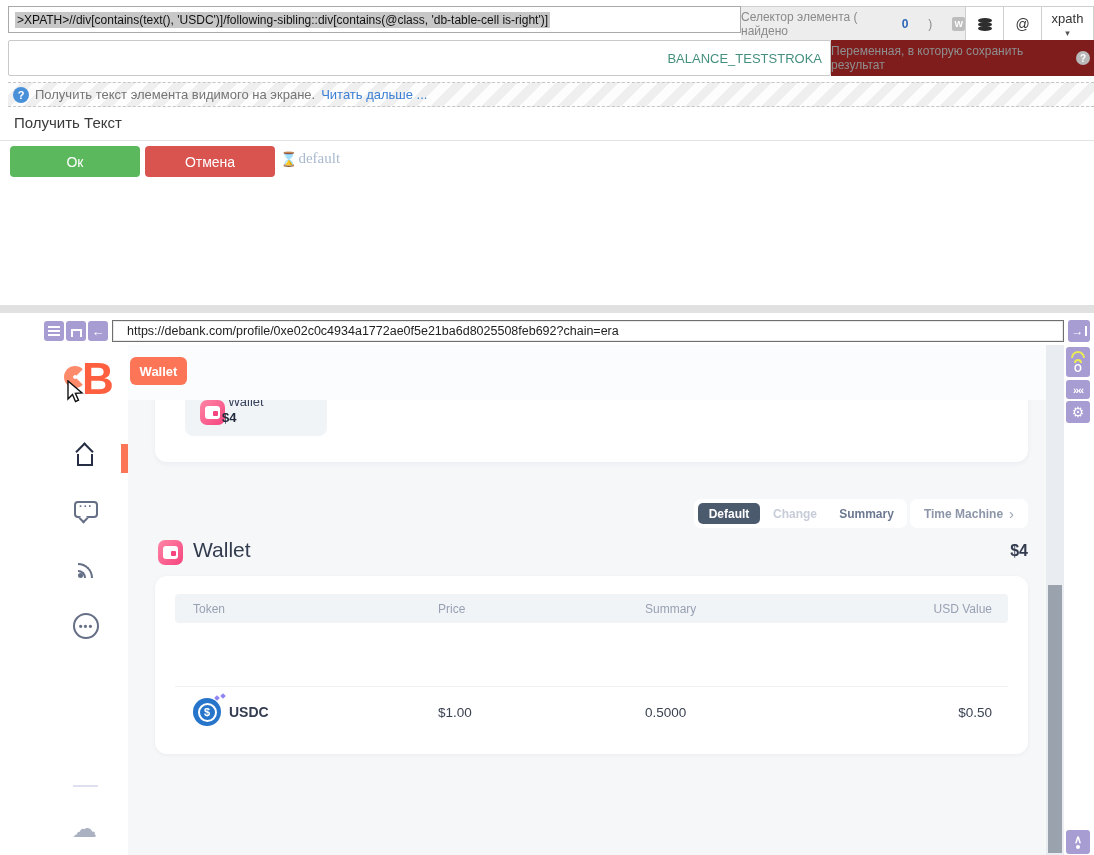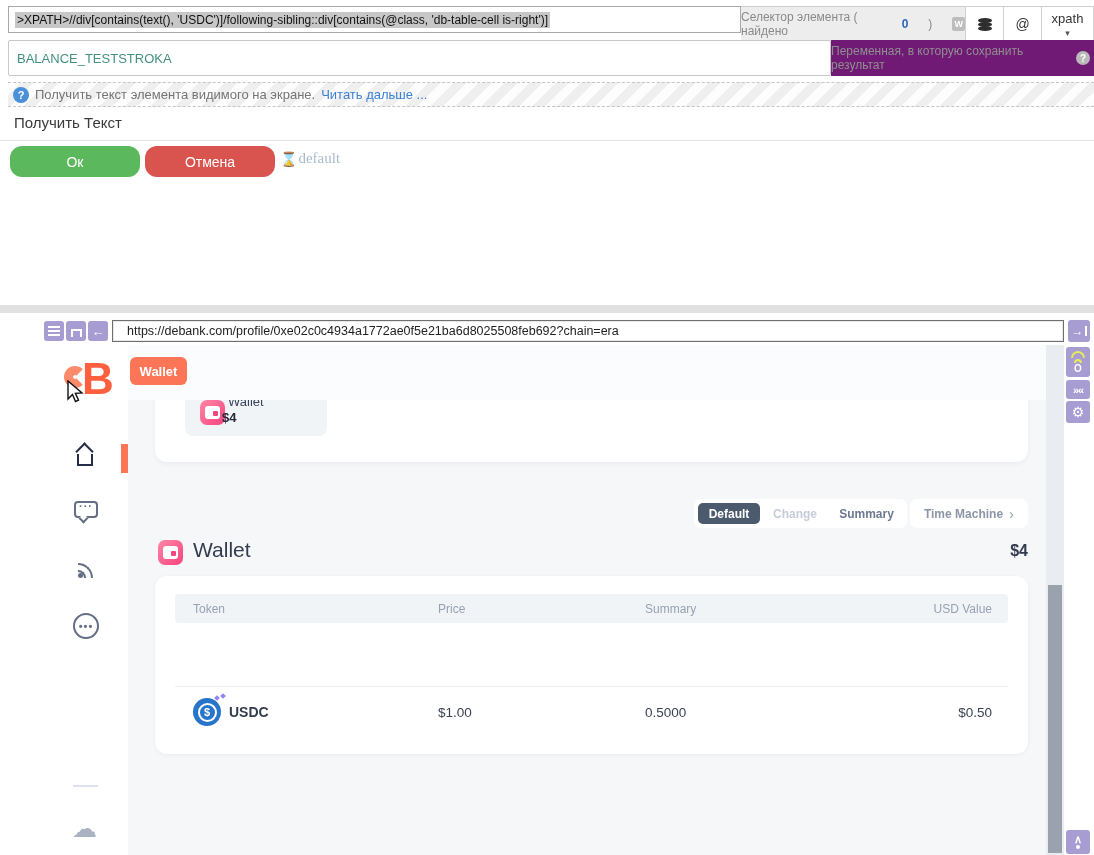--- a/index.html
+++ b/index.html
@@ -20,38 +20,38 @@
   .cell { background:#fff; border:1px solid #cfcfcf; border-left:none; display:flex;
           align-items:center; justify-content:center; font-size:14px; color:#333; }
   .cell.c1 { width:38px; } .cell.c2 { width:38px; } .cell.c3 { width:52px; font-size:13px; gap:2px;flex-direction:column; }
   .cell .arr { font-size:9px; color:#555; }
   .db { width:14px; height:13px; position:relative; display:inline-block; }
   .db i { position:absolute; left:0; width:14px; height:5px; border-radius:50%; background:#2e2e2e; }
   .db i:nth-child(1){top:0;} .db i:nth-child(2){top:4px;} .db i:nth-child(3){top:8px;}
 
   .row2 { position:absolute; left:8px; top:40px; width:1086px; height:36px; display:flex; }
   .var-input { flex:1; border:1px solid #c9c9c9; border-radius:2px; background:#fff;
-               display:flex; align-items:center; padding:0 8px; font-size:13px; color:#44907f; }
-  .var-hint { width:263px; background:#701a75; color:#8f8f8f; font-size:12px;
+               display:flex; align-items:center; padding:0 8px; font-size:13px; color:#44907f;justify-content:flex-end; }
+  .var-hint { width:263px; background:#7f1d1d; color:#8f8f8f; font-size:12px;
               display:flex; align-items:center; justify-content:flex-end; gap:5px; padding-right:4px; }
   .qmark-gray { width:14px; height:14px; border-radius:50%; background:#b9b9b9; color:#fff;
                 font-size:10px; font-weight:bold; display:inline-flex; align-items:center; justify-content:center; flex:none; }
 
   .help-banner { position:absolute; left:8px; top:82px; right:0; height:25px;
                  background:repeating-linear-gradient(135deg,#fdfdfd 0 9px,#efefef 9px 18px);
                  border-top:1px dashed #c6c6c6; border-bottom:1px dashed #c6c6c6;
                  display:flex; align-items:center; gap:6px; padding-left:5px; font-size:13px; color:#757575; }
   .qmark-blue { width:16px; height:16px; border-radius:50%; background:#4a90d9; color:#fff;
                 font-size:11px; font-weight:bold; display:inline-flex; align-items:center; justify-content:center; flex:none; }
   .help-link { color:#3b7fd4; }
 
   .action-title { position:absolute; left:14px; top:114px; font-size:15px; color:#3a3a3a; }
   .title-divider { position:absolute; left:0; right:0; top:140px; border-top:1px solid #e3e3e3; }
 
-  .btn { position:absolute; top:146px; width:130px; height:31px; border-radius:12px; color:#fff;
+  .btn { position:absolute; top:146px; width:130px; height:31px; border-radius:4px; color:#fff;
          font-size:14px; display:flex; align-items:center; justify-content:center; cursor:default; }
   .btn.ok { left:10px; background:#5cb85c; }
   .btn.cancel { left:145px; background:#d9534f; }
   .default-chip { position:absolute; left:280px; top:150px; display:flex; align-items:center; gap:1px;
                   color:#a9bace; font-family:"Liberation Serif", serif; font-size:15px; }
   .hourglass { color:#b3c0d4; font-size:14px; font-family:"DejaVu Sans", sans-serif; }
 
   .gray-band { position:absolute; left:0; right:0; top:305px; height:8px; background:#e1e1e1; }
 
   

